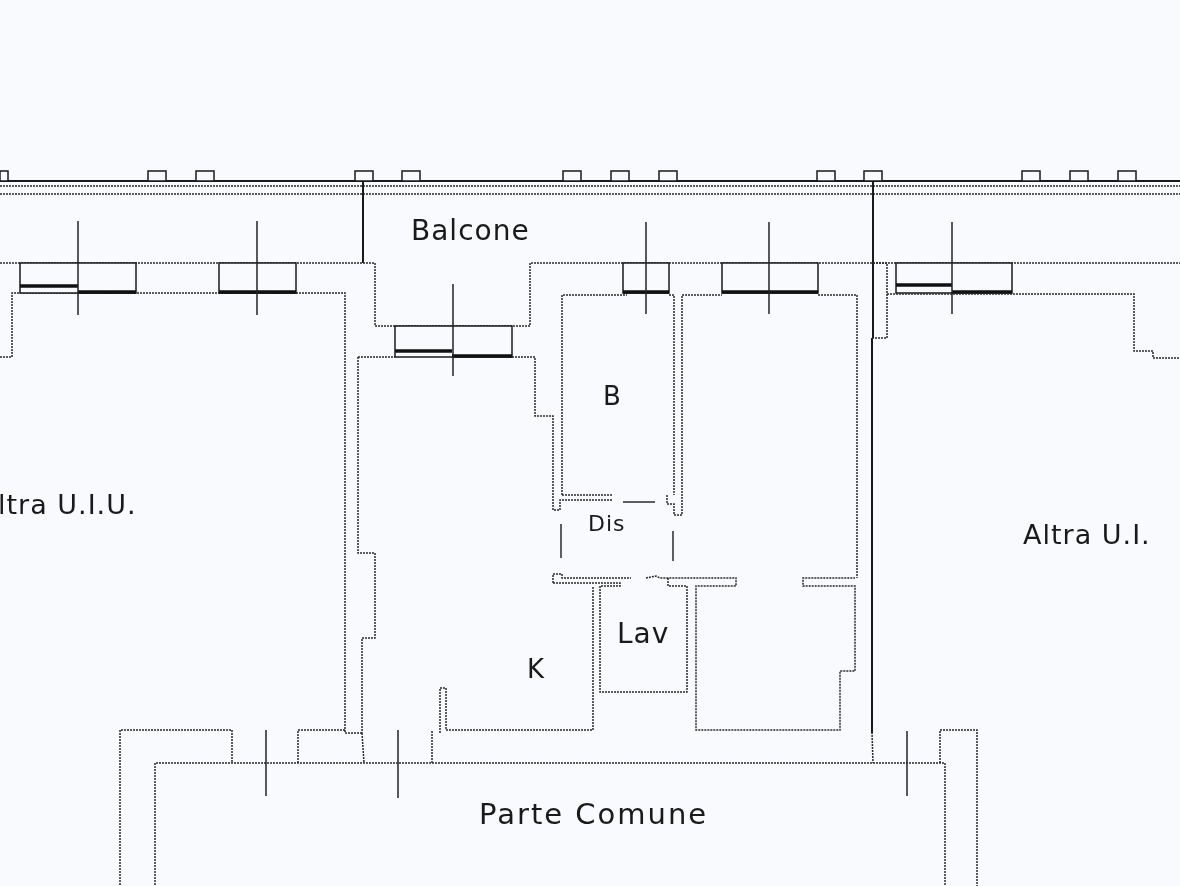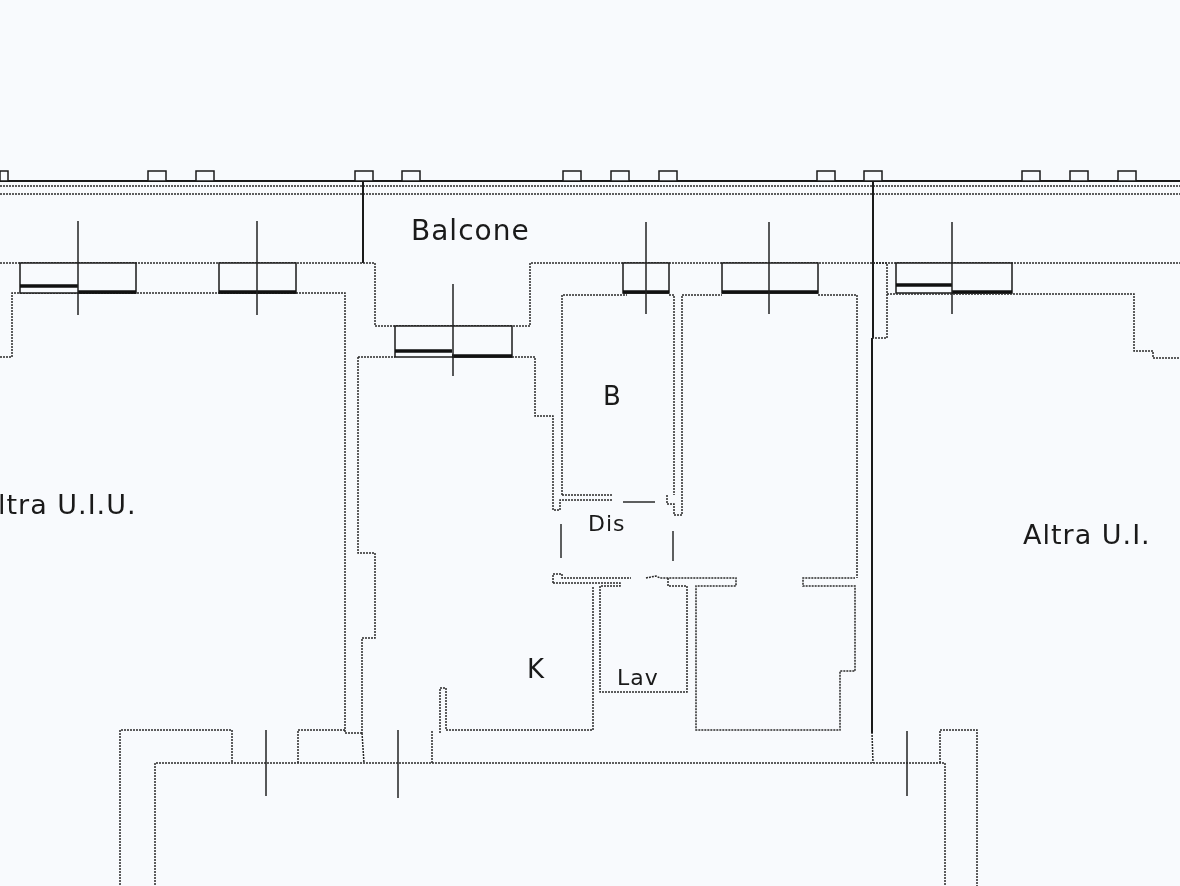--- a/index.html
+++ b/index.html
@@ -29,21 +29,21 @@
     .label {
       position: absolute;
       font-family: "DejaVu Sans", sans-serif;
       color: #1a1a1a;
       white-space: nowrap;
       letter-spacing: 1px;
     }
     .lbl-balcone { left: 411px; top: 206px; font-size: 28px; }
     .lbl-b       { left: 603px; top: 373px; font-size: 26px; letter-spacing: 0; }
     .lbl-dis     { left: 588px; top: 503px; font-size: 22px; }
-    .lbl-lav     { left: 617px; top: 609px; font-size: 22px; margin-top: 48px; }
+    .lbl-lav     { left: 617px; top: 609px; font-size: 28px; }
     .lbl-k       { left: 527px; top: 646px; font-size: 26px; letter-spacing: 0; }
     .lbl-altra-l { left: -2px; top: 481px; font-size: 27px; }
     .lbl-altra-r { left: 1023px; top: 511px; font-size: 27px; text-align: center; }
     .lbl-parte   { left: 479px; top: 789px; font-size: 29px; letter-spacing: 2px; }
   </style>
 </head>
 <body>
 
 <div class="plan">
   <svg width="1180" height="886" viewBox="0 0 1180 886">
@@ -139,13 +139,14 @@
     <line class="axis" x1="907" y1="723" x2="907" y2="788"></line>
   </svg>
 
   <span class="label lbl-balcone">Balcone</span>
   <span class="label lbl-b">B</span>
   <span class="label lbl-dis">Dis</span>
   <span class="label lbl-lav">Lav</span>
   <span class="label lbl-k">K</span>
   <span class="label lbl-altra-l">ltra U.I.U.</span>
   <span class="label lbl-altra-r">Altra U.I.</span>
+  <span class="label lbl-parte">Parte Comune</span>
 </div>
 
 </body></html>

